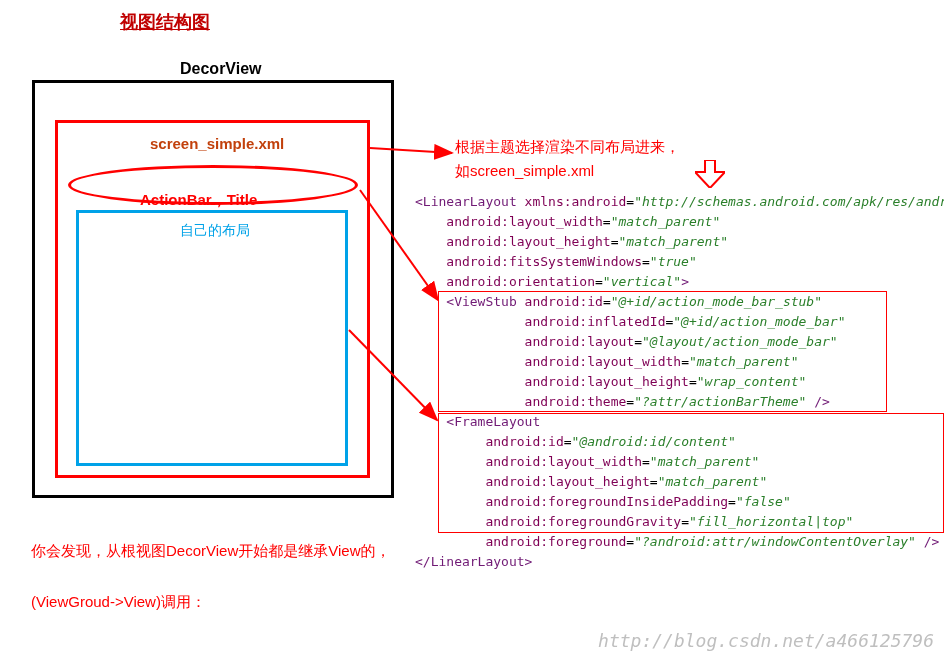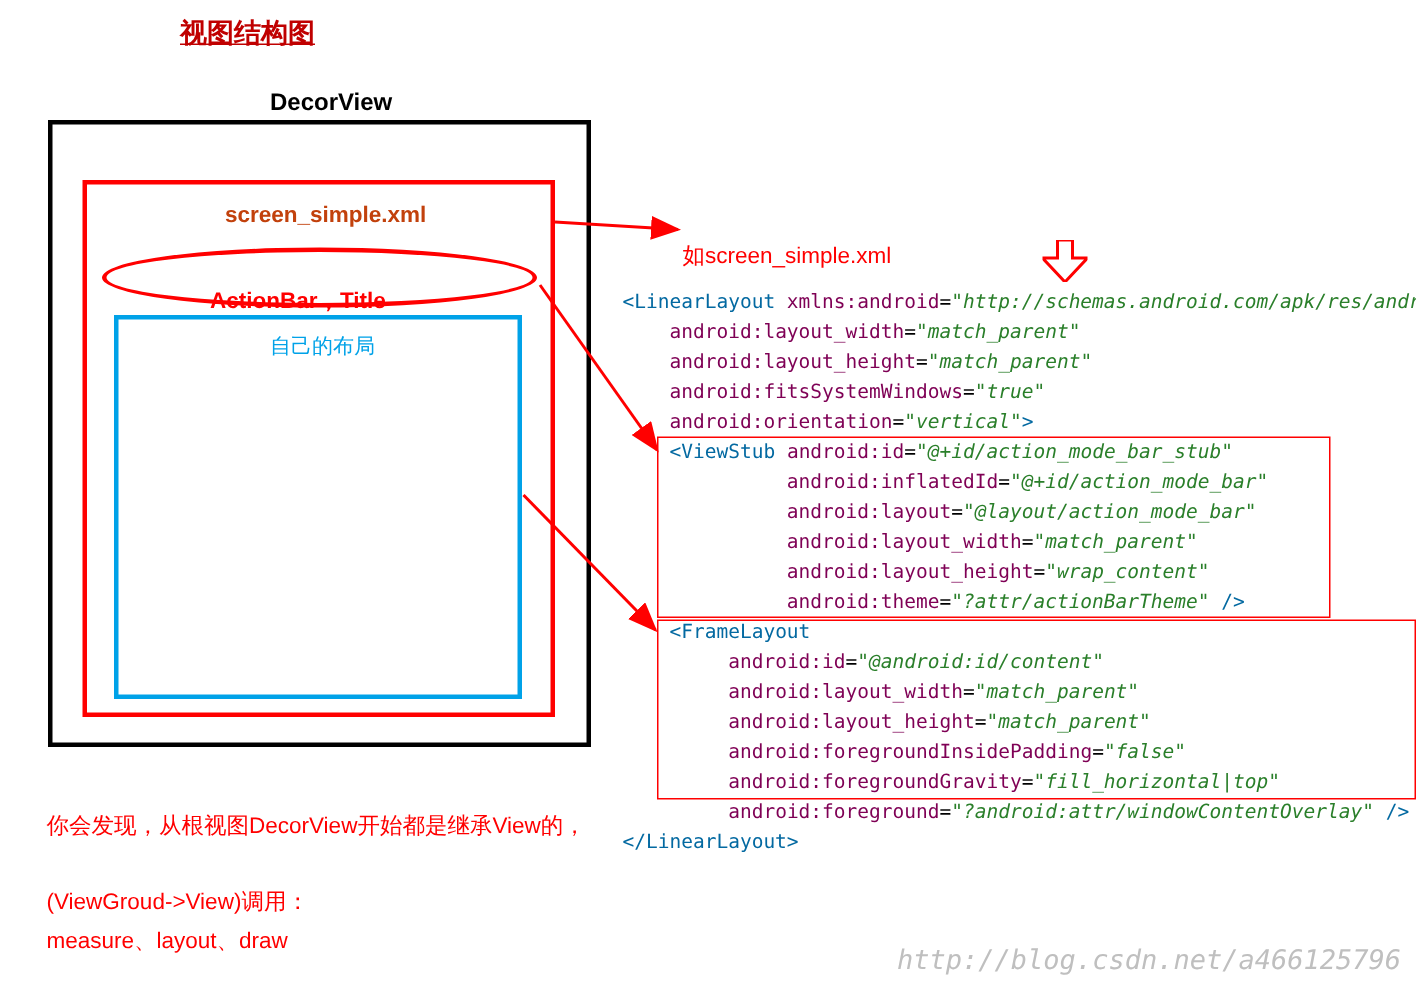--- a/index.html
+++ b/index.html
@@ -42,21 +42,21 @@
   }
   .down-arrow {
     position:absolute; left:695px; top:160px; width:30px; height:28px;
   }
   .code-block {
     position:absolute; left:415px; top:192px; font-family:Consolas,monospace; font-size:13px; line-height:20px;
     white-space:pre;
   }
   .viewstub-box { position:absolute; left:438px; top:291px; width:449px; height:121px; border:1px solid #FF0000; }
   .framelayout-box { position:absolute; left:438px; top:413px; width:506px; height:120px; border:1px solid #FF0000; }
-  .kw-tag { color:#0369a1; }
+  .kw-tag { color:#701a75; }
   .kw-attr { color:#7F0055; }
   .kw-comment-url { color:#2A7F2A; font-style:italic; }
   .watermark {
     position:absolute; right:10px; bottom:10px; color:#bfbfbf; font-style:italic;
     font-family:Consolas,monospace; font-size:18px;
   }
   .bottom-note {
     position:absolute; left:3px; top:538px; color:#FF0000; font-size:15px; line-height:1.7;margin-left:28px;
   }
   svg.arrows { position:absolute; left:0; top:0; pointer-events:none; }
@@ -68,21 +68,21 @@
 <div class="decorview-label">DecorView</div>
 <div class="decorview-box"></div>
 <div class="screen-simple-box"></div>
 <div class="screen-simple-label">screen_simple.xml</div>
 <div class="actionbar-oval"></div>
 <div class="actionbar-label">ActionBar，Title</div>
 <div class="self-layout-box"></div>
 <div class="self-layout-label">自己的布局</div>
 
 <div class="note-right">
-  <br>
+  <span>根据主题选择渲染不同布局进来，</span><br>
   <span>如screen_simple.xml</span>
 </div>
 
 <svg class="down-arrow" viewBox="0 0 30 28">
   <path d="M10 0 H20 V12 H30 L15 28 L0 12 H10 Z" fill="none" stroke="#FF0000" stroke-width="2"></path>
 </svg>
 
 <svg class="arrows" width="944" height="661">
   <defs>
     <marker id="arrhead" markerWidth="10" markerHeight="8" refX="9" refY="4" orient="auto">
@@ -114,16 +114,15 @@
          <span class="kw-attr">android:foreground</span>=<span class="kw-comment-url">"?android:attr/windowContentOverlay"</span><span class="kw-tag"> /&gt;</span>
 <span class="kw-tag">&lt;/LinearLayout&gt;</span></div>
 
 <div class="viewstub-box"></div>
 <div class="framelayout-box"></div>
 
 <div class="bottom-note">
   <span>你会发现，从根视图DecorView开始都是继承View的，</span><br>
   <br>
   <span>(ViewGroud-&gt;View)调用：</span><br>
-  <span>measure、layout、draw</span>
 </div>
 
 <div class="watermark">http://blog.csdn.net/a466125796</div>
 
 </body></html>

